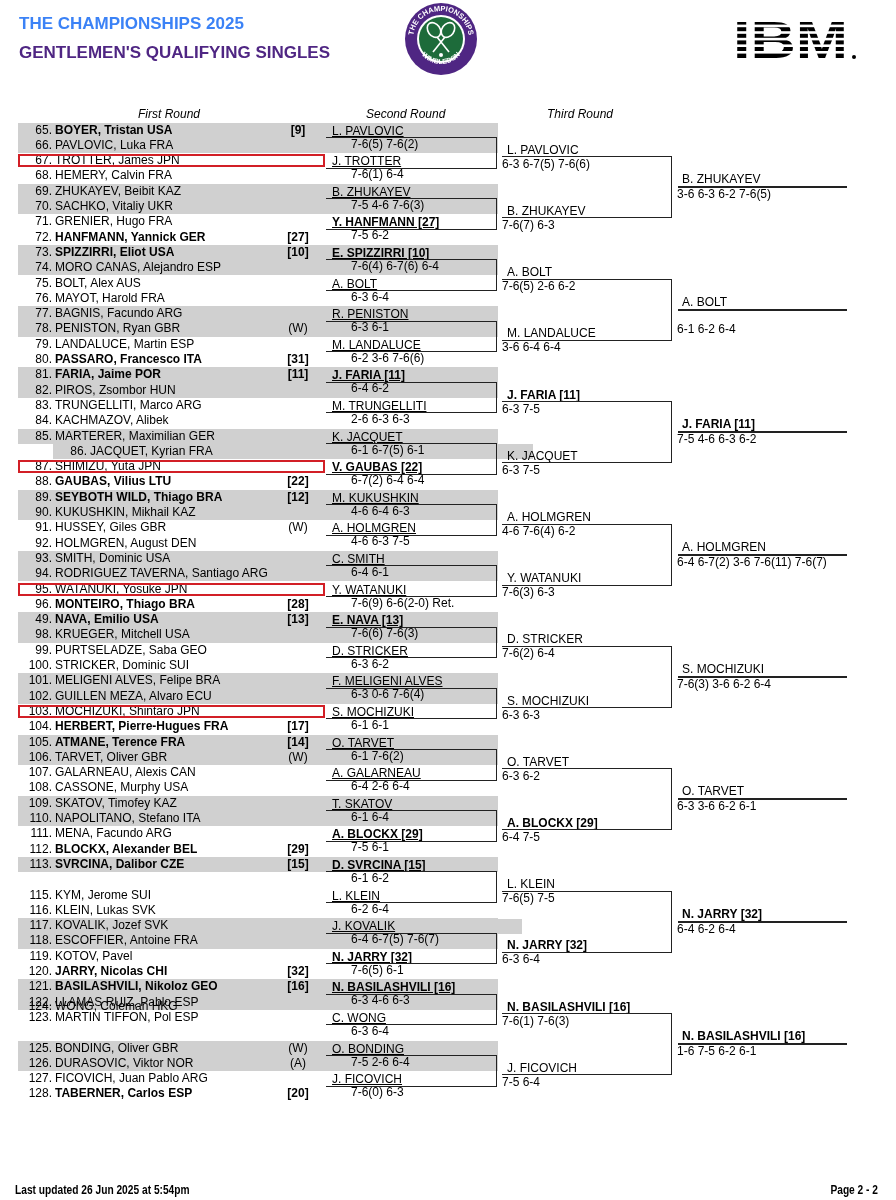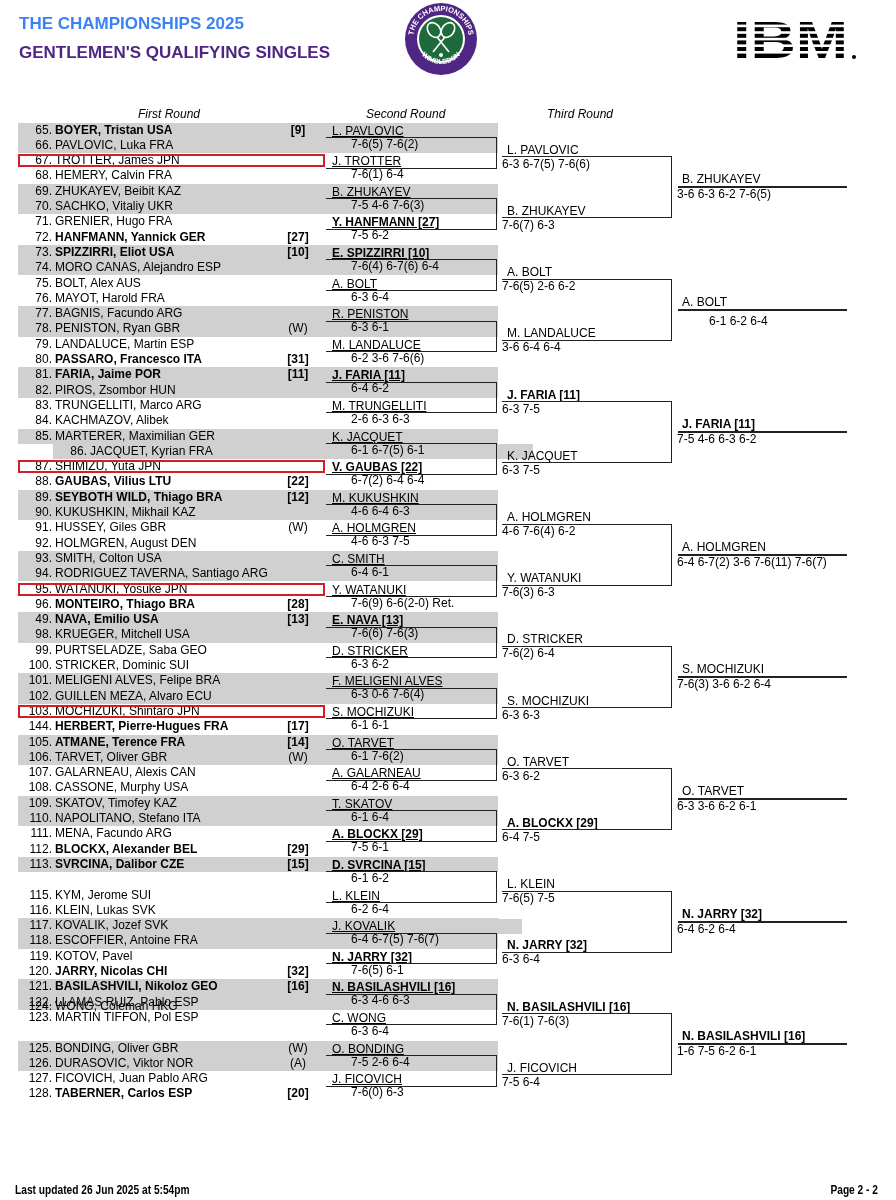--- a/index.html
+++ b/index.html
@@ -211,21 +211,21 @@
       <span class="nm">HUSSEY, Giles GBR</span>
       <span class="sd">(W)</span>
     </div>
     <div class="r1" style="top:535.6px;">
       <span class="num">92.</span>
       <span class="nm">HOLMGREN, August DEN</span>
       <span class="sd"></span>
     </div>
     <div class="r1 shade" style="top:550.9000000000001px;">
       <span class="num">93.</span>
-      <span class="nm">SMITH, Colton USA</span>
+      <span class="nm">SMITH, Dominic USA</span>
       <span class="sd"></span>
     </div>
     <div class="r1 shade" style="top:566.2px;">
       <span class="num">94.</span>
       <span class="nm">RODRIGUEZ TAVERNA, Santiago ARG</span>
       <span class="sd"></span>
     </div>
     <div class="r1" style="top:581.5px;">
       <span class="num">95.</span>
       <span class="nm">WATANUKI, Yosuke JPN</span>
@@ -267,21 +267,21 @@
       <span class="nm">GUILLEN MEZA, Alvaro ECU</span>
       <span class="sd"></span>
     </div>
     <div class="r1" style="top:703.9px;">
       <span class="num">103.</span>
       <span class="nm">MOCHIZUKI, Shintaro JPN</span>
       <span class="sd"></span>
     </div>
     <div class="hl" style="top:704.9px;"></div>
     <div class="r1" style="top:719.2px;">
-      <span class="num">144.</span>
+      <span class="num">104.</span>
       <span class="nm b">HERBERT, Pierre-Hugues FRA</span>
       <span class="sd b">[17]</span>
     </div>
     <div class="r1 shade" style="top:734.5px;">
       <span class="num">105.</span>
       <span class="nm b">ATMANE, Terence FRA</span>
       <span class="sd b">[14]</span>
     </div>
     <div class="r1 shade" style="top:749.8000000000001px;">
       <span class="num">106.</span>
@@ -516,21 +516,21 @@
     <div class="box3" style="top:523.5px;height:62.200000000000045px;"></div>
     <div class="box3" style="top:645.9000000000001px;height:62.19999999999993px;"></div>
     <div class="box3" style="top:768.3000000000001px;height:62.19999999999993px;"></div>
     <div class="box3" style="top:890.7px;height:62.200000000000045px;"></div>
     <div class="box3" style="top:1013.1px;height:62.20000000000016px;"></div>
     <div class="r4name" style="top:172.4px;">B. ZHUKAYEV</div>
     <div class="line4" style="top:186.4px;"></div>
     <div class="r4score" style="top:187.4px;">3-6 6-3 6-2 7-6(5)</div>
     <div class="r4name" style="top:294.8px;">A. BOLT</div>
     <div class="line4" style="top:308.8px;"></div>
-    <div class="r4score" style="top:314px;margin-left:32px;">6-1 6-2 6-4</div>
+    <div class="r4score" style="top:322px;">6-1 6-2 6-4</div>
     <div class="r4name b" style="top:417.2px;">J. FARIA [11]</div>
     <div class="line4" style="top:431.2px;"></div>
     <div class="r4score" style="top:432.2px;">7-5 4-6 6-3 6-2</div>
     <div class="r4name" style="top:539.6px;">A. HOLMGREN</div>
     <div class="line4" style="top:553.6px;"></div>
     <div class="r4score" style="top:554.6px;">6-4 6-7(2) 3-6 7-6(11) 7-6(7)</div>
     <div class="r4name" style="top:662px;">S. MOCHIZUKI</div>
     <div class="line4" style="top:676px;"></div>
     <div class="r4score" style="top:677px;">7-6(3) 3-6 6-2 6-4</div>
     <div class="r4name" style="top:784.4px;">O. TARVET</div>

